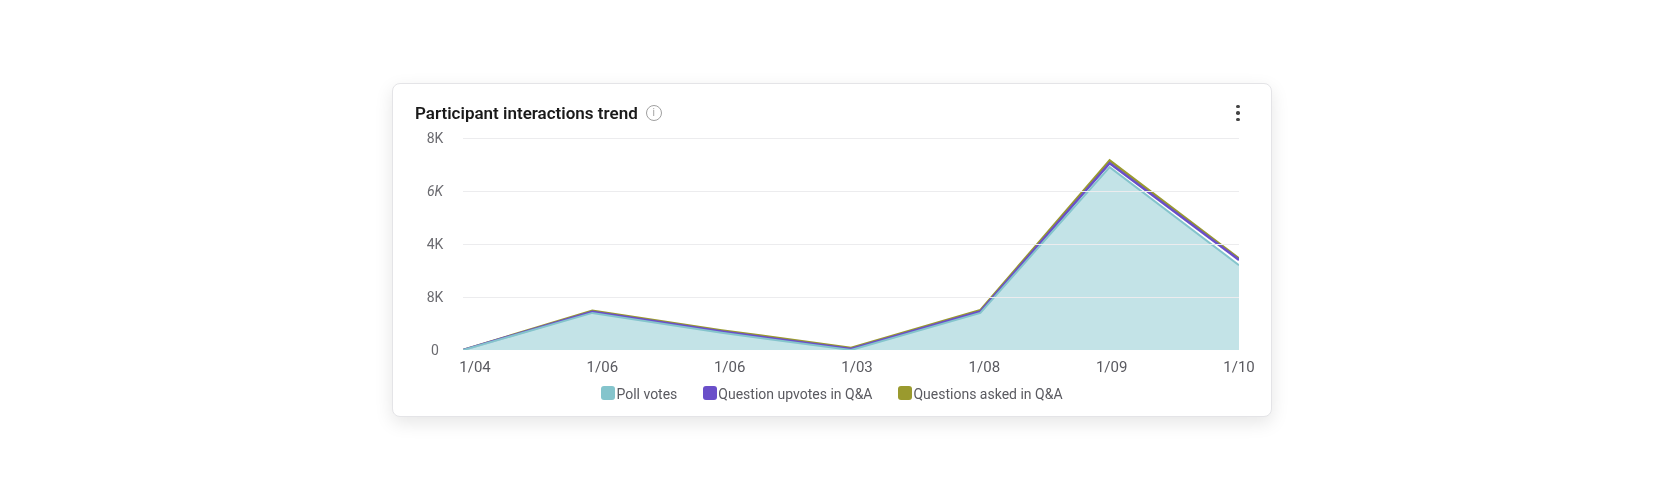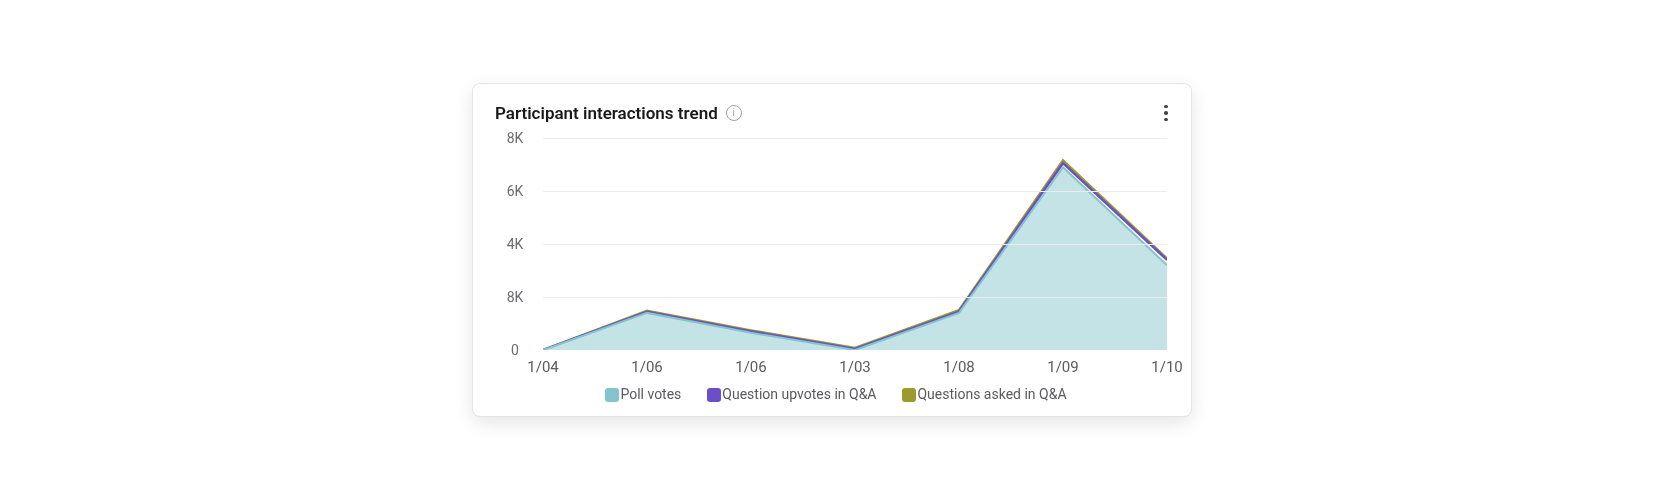--- a/index.html
+++ b/index.html
@@ -6,25 +6,25 @@
     body {
       font-family: -apple-system, BlinkMacSystemFont, "Segoe UI", Roboto, Helvetica, Arial, sans-serif;
       background: #ffffff;
       width: 1664px;
       height: 500px;
       display: flex;
       align-items: center;
       justify-content: center;
     }
     .card {
-      width: 720px;
+      width: 880px;
       background: #ffffff;
       border: 1px solid #e4e4e7;
       border-radius: 8px;
-      padding: 18px 14px 14px 22px;
+      padding: 18px 22px 14px 22px;
       box-shadow: 0 6px 18px rgba(0,0,0,0.10);
       position: relative;
     }
     .card-header {
       display: flex;
       align-items: center;
       justify-content: space-between;
       margin-bottom: 14px;
     }
     .title-wrap {
@@ -116,21 +116,21 @@
       position: absolute;
       left: -48px;
       width: 40px;
       text-align: center;
       font-size: 14px;
       color: #6b6b70;
       transform: translateY(-50%);
     }
     .x-labels {
       position: absolute;
-      left: 48px;
+      left: 60px;
       right: 10px;
       bottom: 0;
       height: 24px;
     }
     .x-label {
       position: absolute;
       font-size: 15px;
       color: #5a5a60;
       transform: translateX(-50%);
       top: 4px;
@@ -143,21 +143,21 @@
       height: 100%;
     }
     .legend {
       display: flex;
       justify-content: center;
       gap: 26px;
       margin-top: 8px;
     }
     .legend-item {
       display: flex;
-      align-items: flex-end;
+      align-items: flex-start;
       gap: 1px;
       font-size: 14px;
       color: #5a5a60;
     }
     .swatch {
       width: 14px; height: 14px;
       border-radius: 3px;
     }
   </style>
 </head>
@@ -184,21 +184,21 @@
           <path d="M0 1000 L166.66666666666666 820 L333.3333333333333 912.5 L500 995 L666.6666666666666 818.75 L833.3333333333334 118.75 L1000 575" fill="none" stroke="#6a4fc9" stroke-width="12" vector-effect="non-scaling-stroke" style="stroke-width: 2.5px;"></path>
           <path d="M0 1000 L166.66666666666666 825 L333.3333333333333 918.75 L500 1000 L666.6666666666666 825 L833.3333333333334 137.5 L1000 600 L 1000 1000 L 0 1000 Z" fill="#b9dee3" fill-opacity="0.85" stroke="none"></path>
           <path d="M0 1000 L166.66666666666666 825 L333.3333333333333 918.75 L500 1000 L666.6666666666666 825 L833.3333333333334 137.5 L1000 600" fill="none" stroke="#84c4cc" stroke-width="8" vector-effect="non-scaling-stroke" style="stroke-width: 2px;"></path>
         </svg>
     <div class="y-label" style="top: 100%;">0</div>
         <div class="grid-line" style="top: 75%;"></div>
         <div class="y-label" style="top: 75%;">8K</div>
         <div class="grid-line" style="top: 50%;"></div>
         <div class="y-label" style="top: 50%;">4K</div>
         <div class="grid-line" style="top: 25%;"></div>
-        <div class="y-label" style="top: 25%;">6K</div>
+        <div class="y-label" style="top: 25%; font-style: italic;">6K</div>
         <div class="grid-line" style="top: 0%;"></div>
         <div class="y-label" style="top: 0%;">8K</div>
       </div>
     <div class="x-labels" id="x-labels">
         <div class="x-label" style="left: 0%;">1/04</div>
         <div class="x-label" style="left: 16.6667%;">1/06</div>
         <div class="x-label" style="left: 33.3333%;">1/06</div>
         <div class="x-label" style="left: 50%;">1/03</div>
         <div class="x-label" style="left: 66.6667%;">1/08</div>
         <div class="x-label" style="left: 83.3333%;">1/09</div>

